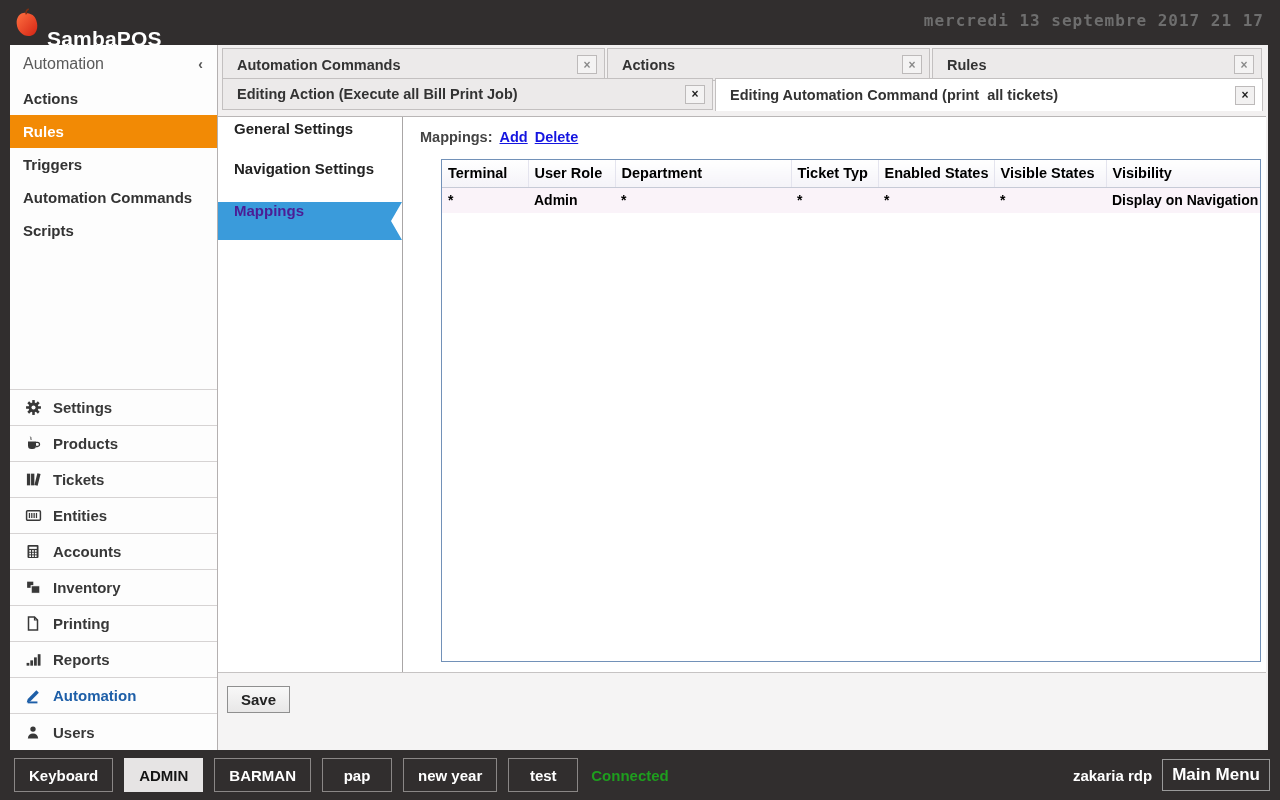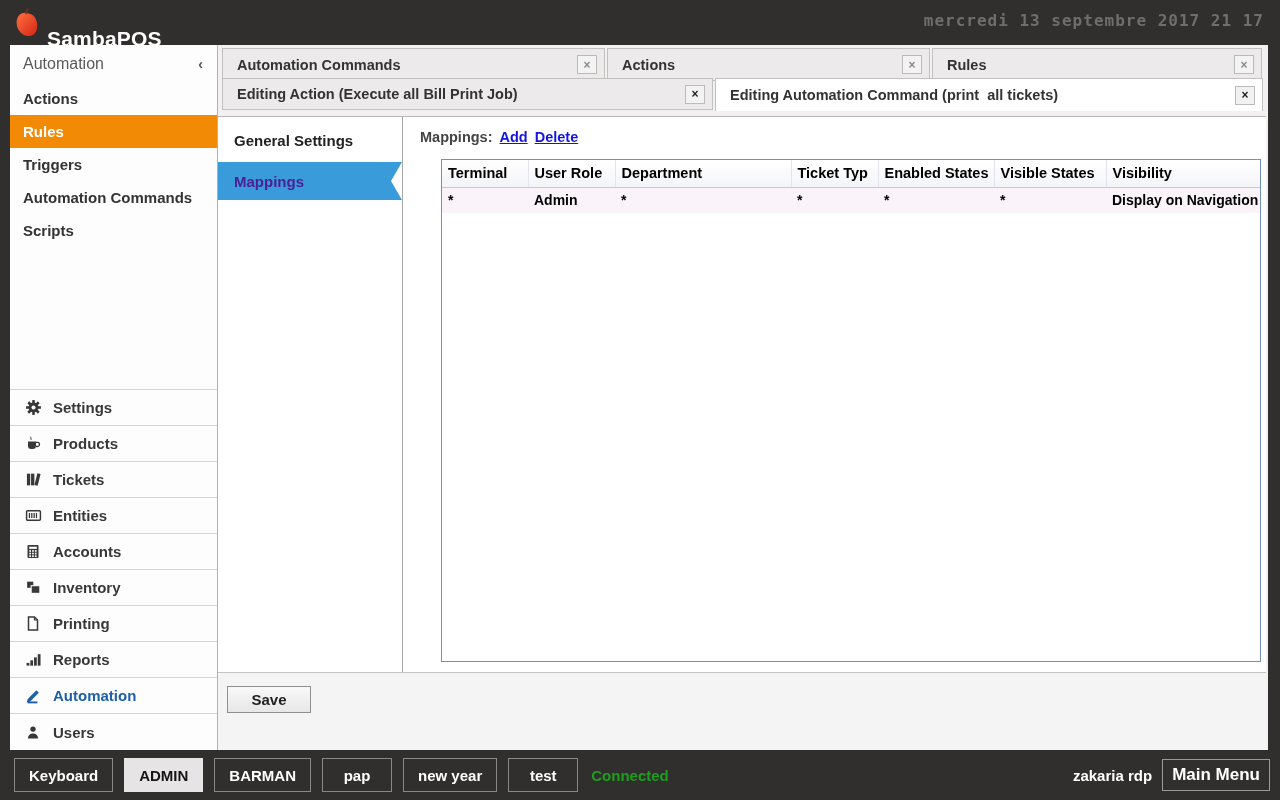--- a/index.html
+++ b/index.html
@@ -49,21 +49,21 @@
     justify-content:center; cursor:pointer; }
   .tab.active { background:#fff; border-bottom:none; height:33px; z-index:3; }
   .tab.active .tab-close { color:#222; background:#f2f1f1; }
   .tab.editing .tab-close { color:#222; }
 
   
   .editor { position:absolute; left:0; top:71px; width:1048px; height:556px; background:#fff;
     border-top:1px solid #b9b6b6; z-index:1; }
   .editor-nav { position:absolute; left:0; top:0; width:185px; height:100%;
     border-right:1px solid #a9a6a6; padding-top:3px; }
-  .editor-nav-item { height:40px; display:flex; align-items:center; padding-left:16px;
+  .editor-nav-item { height:40px; display:flex; align-items:flex-start; padding-left:16px;
     font-size:15px; font-weight:bold; color:#222; cursor:pointer; }
   .editor-nav-item.active { background:#3A9BDB; color:#4c1d95; height:38px; margin-top:2px;
     clip-path:polygon(0 0,100% 0,calc(100% - 11px) 50%,100% 100%,0 100%); }
 
   .mapping-pane { position:absolute; left:186px; top:0; right:0; bottom:0; }
   .mapping-header { padding:12px 0 0 16px; font-size:14.5px; font-weight:bold; color:#444;
     display:flex; gap:7px; align-items:baseline; }
   .maplink { color:#1515E0; text-decoration:underline; cursor:pointer; }
 
   .map-table-wrap { position:absolute; left:16px; right:5px; top:42px; bottom:10px;
@@ -72,21 +72,21 @@
   .map-table th { height:27px; text-align:left; font-size:14.5px; font-weight:bold; color:#000;
     padding:0 0 0 6px; border-right:1px solid #e4e4ee; border-bottom:1px solid #c6cad6;
     background:linear-gradient(#ffffff,#f4f3f8); white-space:nowrap; overflow:hidden; }
   .map-table th:last-child { border-right:none; }
   .map-table td { height:26px; font-size:14px; font-weight:bold; color:#000; padding:0 0 0 6px;
     background:#faf3f9; white-space:nowrap; overflow:hidden; }
 
   
   .save-strip { position:absolute; left:0; top:627px; width:1048px; height:78px;
     background:#f5f4f4; border-top:1px solid #c6c3c3; }
-  .save-btn { position:absolute; left:9px; top:13px; width:84px; height:27px;
+  .save-btn { position:absolute; left:9px; top:13px; width:63px; height:27px;
     background:linear-gradient(#f8f8f8,#e8e7e7); border:1px solid #8f8f8f;
     font-size:15px; font-weight:bold; color:#222; font-family:"Liberation Sans",sans-serif; cursor:pointer; }
 
   
   .statusbar { position:absolute; left:0; top:750px; width:1280px; height:50px;
     background:#312e2e; display:flex; align-items:center; padding-left:14px; }
   .status-btn { height:34px; border:1px solid #8a8786; background:transparent; color:#fff;
     font-size:15px; font-weight:bold; margin-right:11px; padding:0 14px;
     font-family:"Liberation Sans",sans-serif; display:flex; align-items:center; justify-content:center; cursor:pointer; }
   .status-btn.selected { background:#e6e4e4; color:#141414; border-color:#e6e4e4; }
@@ -300,20 +300,23 @@
       <span class="tab-label">Editing Automation Command (print  all tickets)</span>
       <span class="tab-close">×</span>
     </div>
   </div>
 
   <div class="editor">
 
     <div class="editor-nav">
       <div class="editor-nav-item">
           <span>General Settings</span>
+        </div>
+      <div class="editor-nav-item">
+          <span>Navigation Settings</span>
         </div>
       <div class="editor-nav-item active">
           <span>Mappings</span>
         </div>
     </div>
 
     <div class="mapping-pane">
       <div class="mapping-header">
         <span>Mappings:</span>
         <span class="maplink">Add</span>

